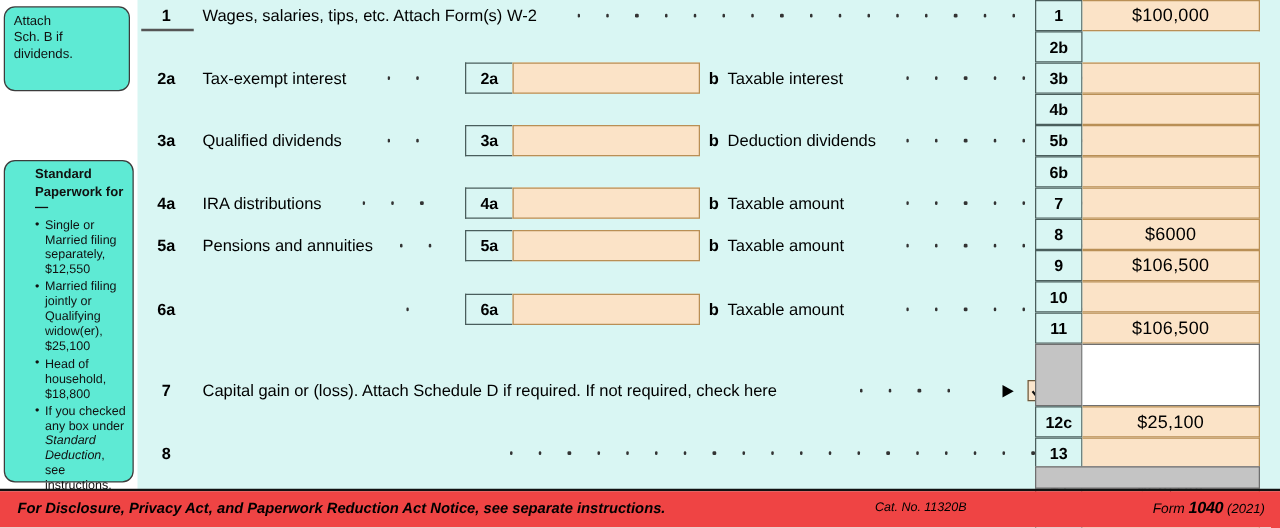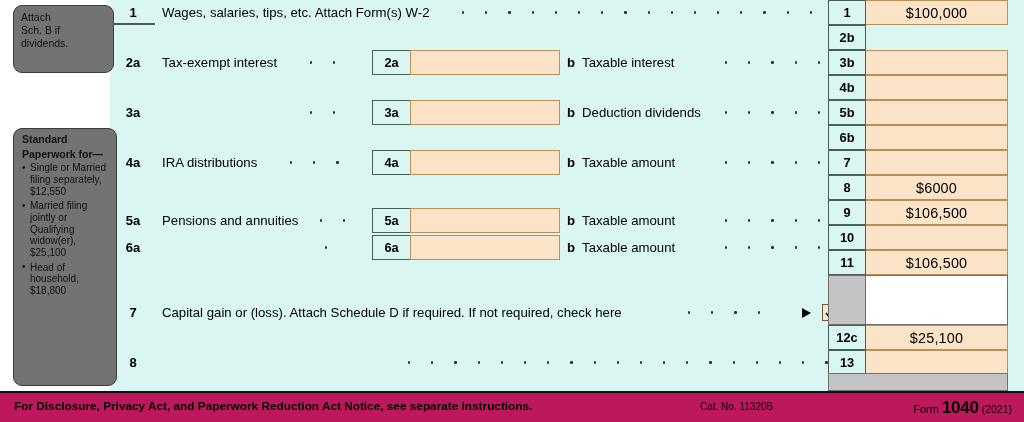--- a/index.html
+++ b/index.html
@@ -10,27 +10,27 @@
     -webkit-font-smoothing:antialiased;
   }
   .form{position:relative;width:1024px;height:422px;background:#ffffff;}
 
   
   .body-bg{position:absolute;left:110px;top:0;width:914px;height:392px;background:#d9f6f3;}
   .leftcol{position:absolute;left:0;top:0;width:110px;height:392px;background:#ffffff;}
 
   
   .callout{
-    position:absolute;left:13px;
-    border:1.6px solid #3c3c3c;border-radius:9px;background:#737373;
+    position:absolute;left:3px;
+    border:1.6px solid #3c3c3c;border-radius:9px;background:#5eead4;
     box-sizing:border-box;padding:5px 6px 5px 7px;
     font-size:10.5px;line-height:13.2px;color:#111;
   }
   .callout.attach{top:5px;width:101px;height:68px;}
-  .callout.stdded{top:128px;width:104px;height:258px;padding:4px 4px 4px 8px;}
+  .callout.stdded{top:128px;width:104px;height:258px;padding:4px 4px 4px 24px;}
   .sd-title{font-weight:bold;font-size:10.5px;line-height:12.6px;margin-bottom:2px;}
   .sd-list{margin:0;padding:0;list-style:none;}
   .sd-list li{
     position:relative;padding-left:8px;margin-bottom:2.5px;
     font-size:10px;line-height:11.8px;
   }
   .sd-list li:before{content:"\2022";position:absolute;left:0;top:-0.5px;font-size:10px;}
   .sd-list i{font-style:italic;}
 
   
@@ -127,29 +127,29 @@
     background:#ffffff;border:1.4px solid #6f6f6f;border-left:none;
   }
   .amt-botgray{
     position:absolute;left:0;width:180px;box-sizing:border-box;
     background:#c4c4c4;border:1.4px solid #6f6f6f;
   }
 
   
   .footsep{position:absolute;left:0;top:391px;width:1024px;height:2px;background:#111;}
   .footer{
-    position:absolute;left:0;top:393px;width:1024px;height:29px;background:#be185d;
+    position:absolute;left:0;top:393px;width:1024px;height:29px;background:#ef4444;font-style:italic;
   }
   .foot-left{
     position:absolute;left:14px;top:6px;font-size:11.8px;font-weight:bold;color:#000;
   }
   .foot-cat{position:absolute;left:700px;top:8px;font-size:10px;color:#000;}
   .foot-right{position:absolute;right:12px;top:5px;font-size:11px;color:#000;}
   .foot-right .f-lbl{font-size:11px;}
-  .foot-right .f-num{font-size:17px;font-weight:bold;letter-spacing:-.3px;}
+  .foot-right .f-num{font-size:13px;font-weight:bold;letter-spacing:-.3px;}
   .foot-right .f-yr{font-size:10.5px;}
 </style>
 </head>
 <body>
 
 <div class="form">
 
   <div class="leftcol"></div>
   <div class="body-bg"></div>
 
@@ -159,20 +159,21 @@
     <div>dividends.</div>
   </div>
 
   <div class="callout stdded">
     <div class="sd-title">Standard</div>
     <div class="sd-title">Paperwork for—</div>
     <ul class="sd-list">
       <li>Single or Married filing separately, $12,550</li>
       <li>Married filing jointly or Qualifying widow(er), $25,100</li>
       <li>Head of household, $18,800</li>
+      <li><span>If you checked any box under </span><i>Standard Deduction</i><span>, see instructions.</span></li>
     </ul>
   </div>
 
   <div class="rows">
 
     <div class="row" style="top:0">
       <div class="lno under">1</div>
       <div class="desc">Wages, salaries, tips, etc. Attach Form(s) W-2</div>
       <div class="dots" style="left:352px;width:460px">
           <span></span>
@@ -217,20 +218,21 @@
           <span></span>
           <span></span>
           <span></span>
           <span></span>
           <span></span>
         </div>
     </div>
 
     <div class="row" style="top:50px">
       <div class="lno">3a</div>
+      <div class="desc">Qualified dividends</div>
       <div class="dots" style="left:200px;width:60px">
           <span></span>
           <span></span>
         </div>
       <div class="abox-lbl" style="left:262px;top:0">3a</div>
       <div class="abox-val" style="left:300px;top:0;width:150px"></div>
       <div class="blab" style="left:457px">
           <i>b</i>
           <span>Deduction dividends</span>
         </div>
@@ -265,21 +267,21 @@
           <span></span>
           <span></span>
           <span></span>
           <span></span>
           <span></span>
           <span></span>
           <span></span>
         </div>
     </div>
 
-    <div class="row" style="top:108px">
+    <div class="row" style="top:84px">
       <div class="lno">5a</div>
       <div class="desc">Pensions and annuities</div>
       <div class="dots" style="left:210px;width:50px">
           <span></span>
           <span></span>
         </div>
       <div class="abox-lbl" style="left:262px;top:0">5a</div>
       <div class="abox-val" style="left:300px;top:0;width:150px"></div>
       <div class="blab" style="left:457px">
           <i>b</i>

